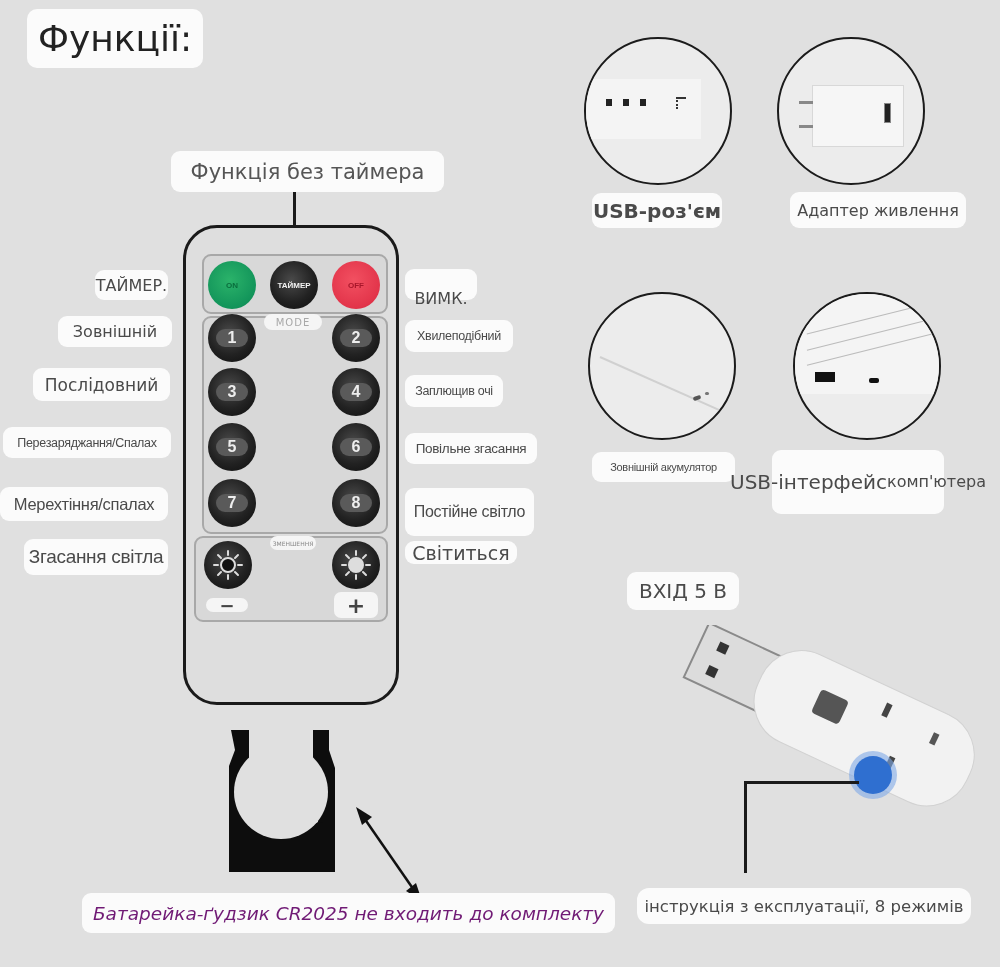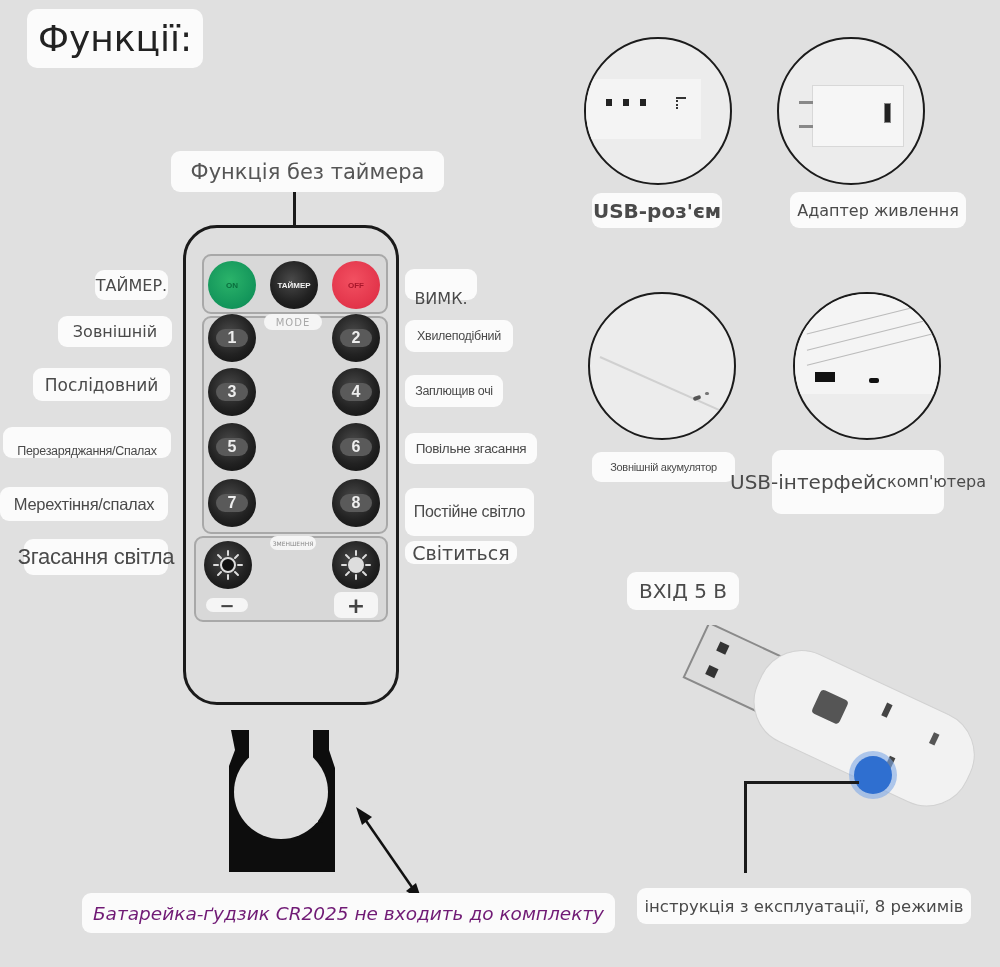--- a/index.html
+++ b/index.html
@@ -121,28 +121,28 @@
 
 <div class="pill" style="left:95px;top:270px;width:73px;height:30px;">
   <span style="font-size:16px;">ТАЙМЕР.</span>
 </div>
 <div class="pill" style="left:58px;top:316px;width:114px;height:31px;">
   <span style="font-size:16px;">Зовнішній</span>
 </div>
 <div class="pill" style="left:33px;top:368px;width:137px;height:33px;">
   <span style="font-size:17px;">Послідовний</span>
 </div>
-<div class="pill condensed" style="left:3px;top:427px;width:168px;height:31px;align-items:flex-end;">
+<div class="pill condensed" style="left:3px;top:427px;width:168px;height:31px;">
   <span style="font-size:12.5px;">Перезаряджання/Спалах</span>
 </div>
 <div class="pill condensed" style="left:0px;top:487px;width:168px;height:34px;">
   <span style="font-size:16.5px;">Мерехтіння/спалах</span>
 </div>
 <div class="pill condensed" style="left:24px;top:539px;width:144px;height:36px;">
-  <span style="font-size:22px;">Згасання світла</span>
+  <span style="font-size:19px;">Згасання світла</span>
 </div>
 
 <div class="pill" style="left:405px;top:269px;width:72px;height:31px;">
   <span style="font-size:16px;margin-top:28px;">ВИМК.</span>
 </div>
 <div class="pill condensed" style="left:405px;top:320px;width:108px;height:32px;">
   <span style="font-size:12.5px;">Хвилеподібний</span>
 </div>
 <div class="pill condensed" style="left:405px;top:375px;width:98px;height:32px;">
   <span style="font-size:12.5px;">Заплющив очі</span>
@@ -232,15 +232,15 @@
     <rect x="215" y="45" width="6" height="14" fill="#444"></rect>
     <rect x="240" y="92" width="6" height="14" fill="#444"></rect>
     <rect x="270" y="52" width="6" height="12" fill="#555"></rect>
   </g>
   <circle cx="218" cy="150" r="24" fill="#7fa9e6" opacity="0.6"></circle>
   <circle cx="218" cy="150" r="19" fill="#2f6fd0"></circle>
 </svg>
 <div class="abs" style="left:744px;top:781px;width:115px;height:3px;background:#1a1a1a;"></div>
 <div class="abs" style="left:744px;top:781px;width:3px;height:92px;background:#1a1a1a;"></div>
 
-<div class="pill" style="left:637px;top:888px;width:334px;height:36px;">
+<div class="pill" style="left:637px;top:888px;width:334px;height:36px;border-radius:12px;">
   <span style="font-size:16.5px;">інструкція з експлуатації, 8 режимів</span>
 </div>
 
 </body></html>

